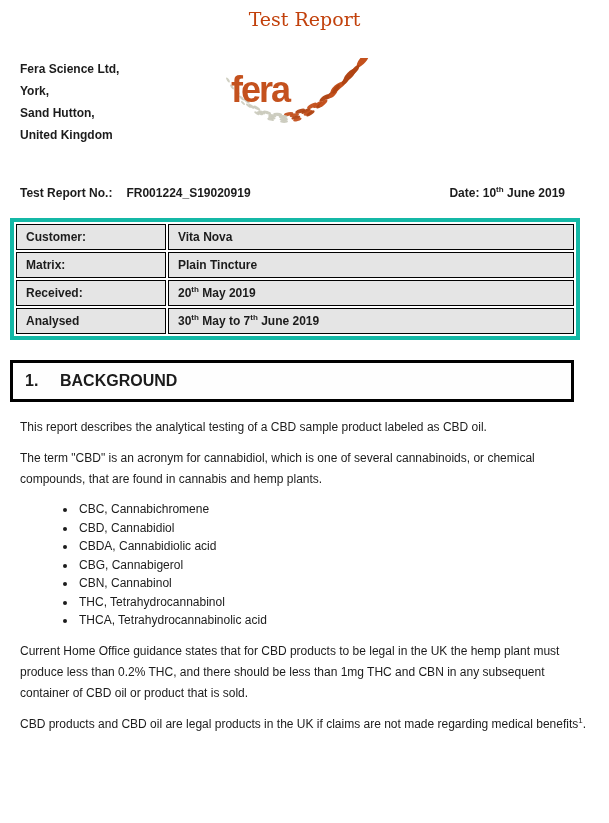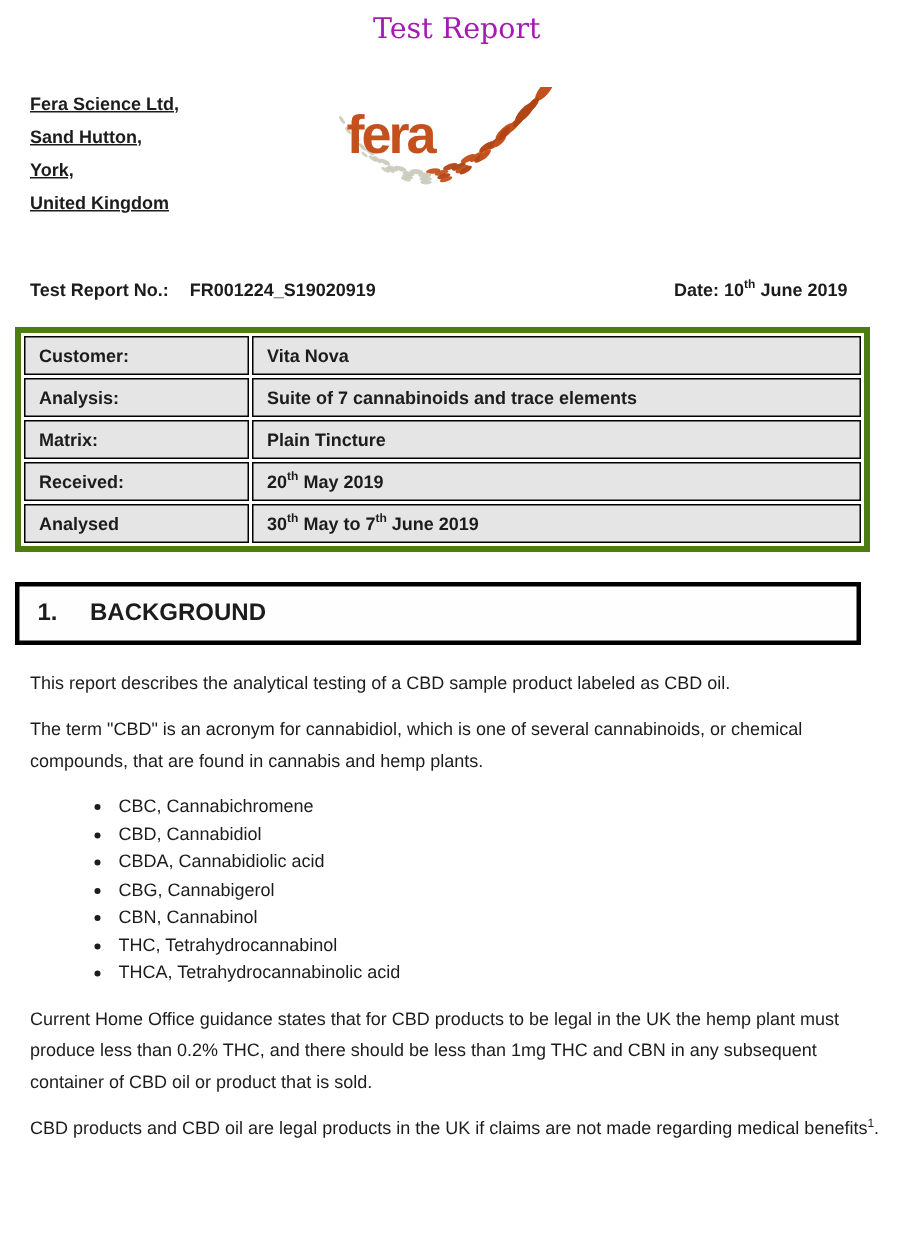--- a/index.html
+++ b/index.html
@@ -3,35 +3,35 @@
 <meta charset="utf-8">
 <style>
   html,body { margin:0; padding:0; background:#ffffff; }
   body {
     width:609px; height:823px; overflow:hidden; position:relative;
     font-family:"Liberation Sans", sans-serif; color:#1c1c1c;
     -webkit-font-smoothing:antialiased;
   }
   .page-title {
     margin-top:8px; text-align:center;
-    font-family:"DejaVu Serif", serif; font-size:19px; color:#a21caf;
+    font-family:"DejaVu Serif", serif; font-size:19px; color:#c2410c;
   }
   .header { position:relative; margin-top:28px; height:112px; }
-  .address { margin-left:20px; font-size:12px; font-weight:bold;text-decoration:underline; }
+  .address { margin-left:20px; font-size:12px; font-weight:bold; }
   .address div { line-height:22px; }
   .logo { position:absolute; left:224px; top:0px; width:145px; height:78px; }
   .meta-row {
     display:flex; justify-content:space-between; align-items:baseline;
     margin:16px 44px 0 20px; font-size:12px; font-weight:bold;
   }
   .meta-left .rn-value { margin-left:14px; }
   sup { font-size:8px; line-height:0; }
   table.summary {
     margin:18px 0 0 10px; border-collapse:separate; border-spacing:2px;
-    border:4px solid #4d7c0f; background:#fff; width:570px; table-layout:fixed;
+    border:4px solid #14b8a6; background:#fff; width:570px; table-layout:fixed;
   }
   table.summary td {
     border:1px solid #000; background:#e5e5e5;
     font-size:12px; font-weight:bold; padding:5px 9px; height:14px;
     vertical-align:middle; white-space:nowrap; overflow:hidden;
   }
   td.col-label { width:130px; }
   .section-box {
     margin:20px 0 0 10px; width:546px; border:3px solid #000; background:#fefefe;
     padding:9px 0 9px 12px; font-size:16px; font-weight:bold;
@@ -44,22 +44,22 @@
   .b { font-weight:normal; }
 </style>
 </head>
 <body>
 
 <div class="page-title">Test Report</div>
 
 <div class="header">
   <div class="address">
     <div>Fera Science Ltd,</div>
+    <div>York,</div>
     <div>Sand Hutton,</div>
-    <div>York,</div>
     <div>United Kingdom</div>
   </div>
   <svg class="logo" id="fera-logo" viewBox="0 0 145 78" xmlns="http://www.w3.org/2000/svg">
     <g id="seed-group">
         <ellipse cx="4" cy="22" rx="3" ry="1.1099999999999999" transform="rotate(55.3 4.0 22.0)" fill="#c9c9bb" opacity="0.88"></ellipse>
         <ellipse cx="13.1875" cy="33.77777777777777" rx="3.3" ry="1.2209999999999999" transform="rotate(48.4 13.2 33.8)" fill="#c9c9bb" opacity="0.89"></ellipse>
         <ellipse cx="22.75" cy="43.111111111111114" rx="3.6" ry="1.332" transform="rotate(39.8 22.8 43.1)" fill="#c9c9bb" opacity="0.9"></ellipse>
         <ellipse cx="32.6875" cy="50" rx="3.9" ry="1.443" transform="rotate(29.2 32.7 50.0)" fill="#c9c9bb" opacity="0.91"></ellipse>
         <ellipse cx="43" cy="54.44444444444445" rx="4.2" ry="1.554" transform="rotate(17.1 43.0 54.4)" fill="#c9c9bb" opacity="0.92"></ellipse>
         <ellipse cx="53.6875" cy="56.444444444444436" rx="4.5" ry="1.665" transform="rotate(4.1 53.7 56.4)" fill="#c9c9bb" opacity="0.93"></ellipse>
@@ -114,24 +114,20 @@
   </div>
 </div>
 
 <table class="summary">
   <tbody>
     <tr>
       <td class="col-label">Customer:</td>
       <td><span>Vita Nova</span></td>
     </tr>
     <tr>
-      <td class="col-label">Analysis:</td>
-      <td><span>Suite of 7 cannabinoids and trace elements</span></td>
-    </tr>
-    <tr>
       <td class="col-label">Matrix:</td>
       <td><span>Plain Tincture</span></td>
     </tr>
     <tr>
       <td class="col-label">Received:</td>
       <td><span>20</span><sup>th</sup><span> May 2019</span></td>
     </tr>
     <tr>
       <td class="col-label">Analysed</td>
       <td><span>30</span><sup>th</sup><span> May to 7</span><sup>th</sup><span> June 2019</span></td>

